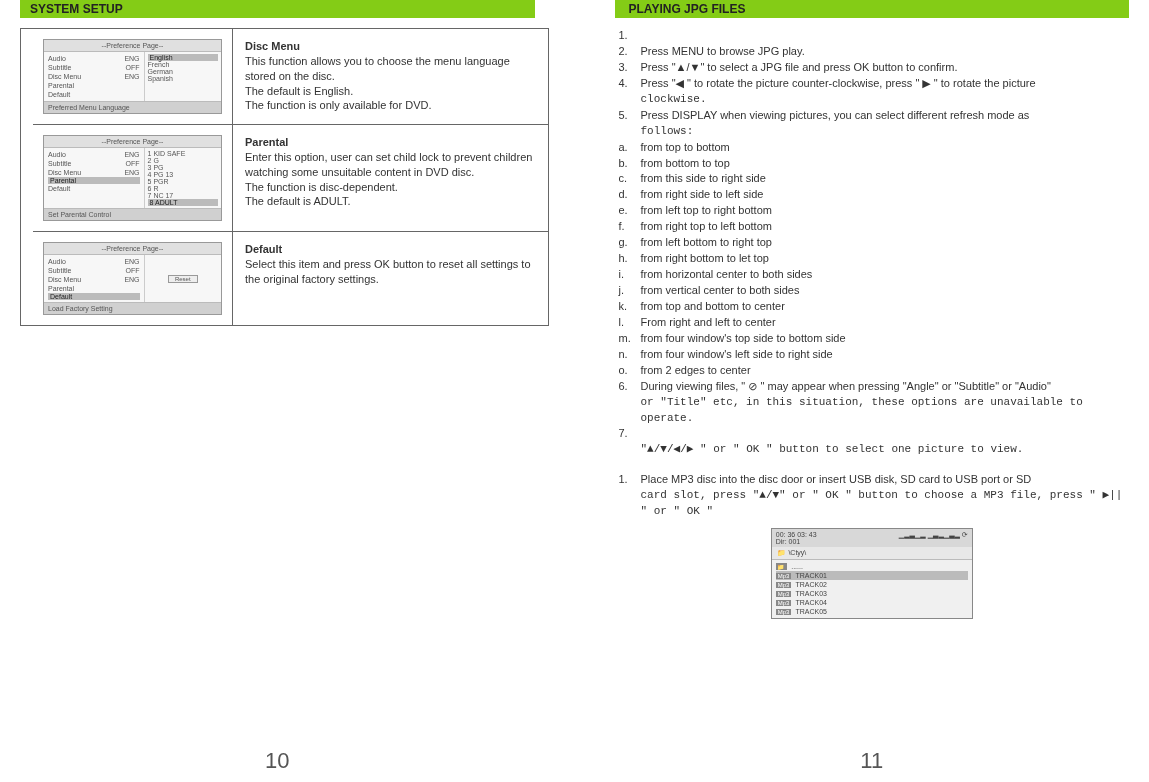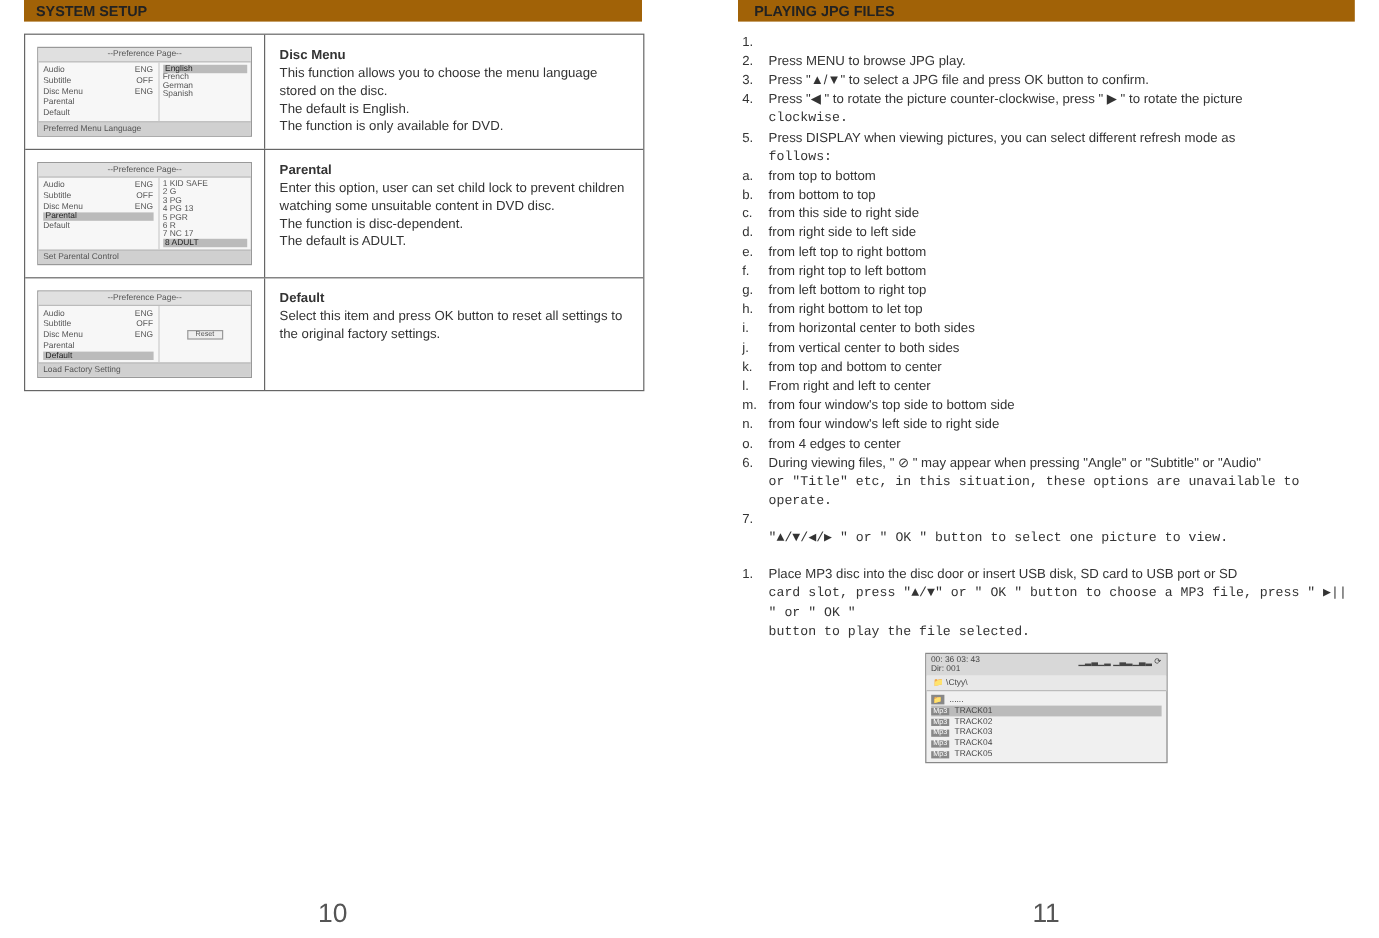--- a/index.html
+++ b/index.html
@@ -18,34 +18,35 @@
     display: flex;
     gap: 80px;
     padding: 0 20px;
     box-sizing: border-box;
   }
   .col {
     flex: 1;
     position: relative;
   }
   .section-header {
-    background: #a16207;
+    background: #84cc16;
     padding: 2px 10px;
     font-weight: bold;
     font-size: 12px;
     color: #222;
     margin-bottom: 10px;
   }
   .section-header.small-pad {
     padding: 2px 14px;
   }
   .sys-table {
     border: 1px solid #666;
     border-collapse: collapse;
     width: 100%;
+    padding-left: 12px;
   }
   .sys-row {
     display: flex;
     border-bottom: 1px solid #666;
   }
   .sys-row:last-child { border-bottom: none; }
   .sys-img-cell {
     width: 200px;
     padding: 10px;
     border-right: 1px solid #666;
@@ -337,21 +338,21 @@
         <div class="line">
           <span class="num">m.</span>
           <span>from four window's top side to bottom side</span>
         </div>
         <div class="line">
           <span class="num">n.</span>
           <span>from four window's left side to right side</span>
         </div>
         <div class="line">
           <span class="num">o.</span>
-          <span>from 4 edges to center</span>
+          <span>from 2 edges to center</span>
         </div>
         <div class="line">
           <span class="num">6.</span>
           <span>During viewing files, " ⊘ " may appear when pressing "Angle" or "Subtitle" or "Audio"</span>
         </div>
         <div class="line">
           <span class="indent">or "Title" etc, in this situation, these options are unavailable to operate.</span>
         </div>
         <div class="line">
           <span class="num">7.</span>
@@ -363,23 +364,20 @@
 
     <div style="height:14px"></div>
 
     <div class="rlist" id="mp3-text">
         <div class="line">
           <span class="num">1.</span>
           <span>Place MP3 disc into the disc door or insert USB disk, SD card to USB port or SD</span>
         </div>
         <div class="line">
           <span class="indent">card slot, press "▲/▼" or " OK " button to choose a MP3 file, press "  ▶||  " or " OK "</span>
-        </div>
-        <div class="line">
-          <span class="indent">button to play the file selected.</span>
         </div>
       </div>
 
     <div class="mp3-box">
       <div class="mp3-header">
         <div>
           <span>00: 36 03: 43</span><br>
           <span>Dir: 001</span>
         </div>
         <div>▁▂▃▁▂ ▁▃▂▁▃▂ ⟳</div>

